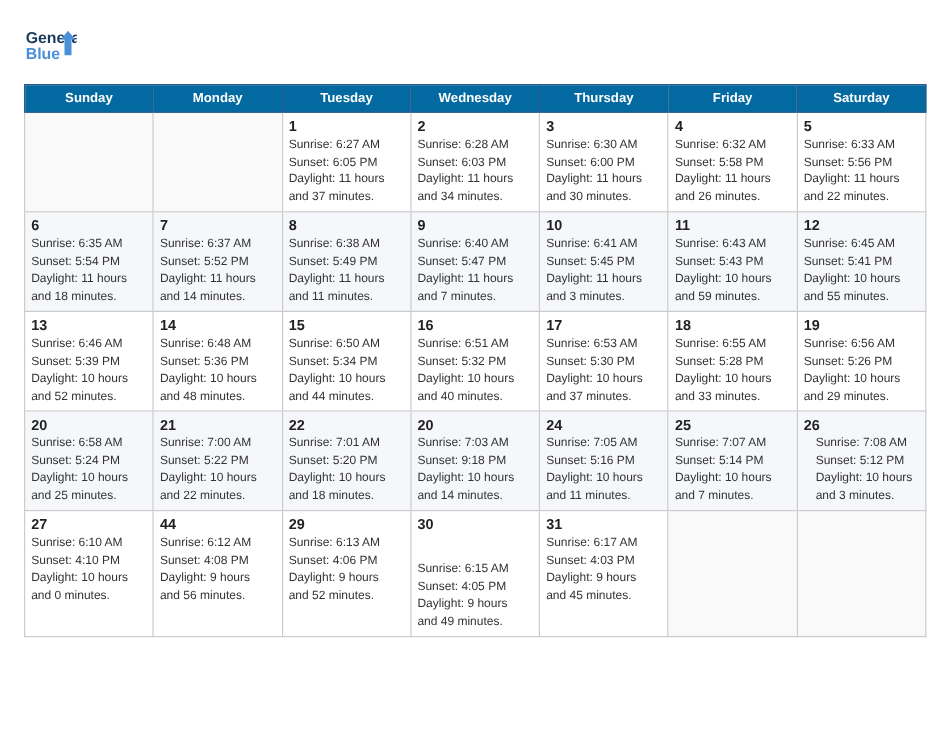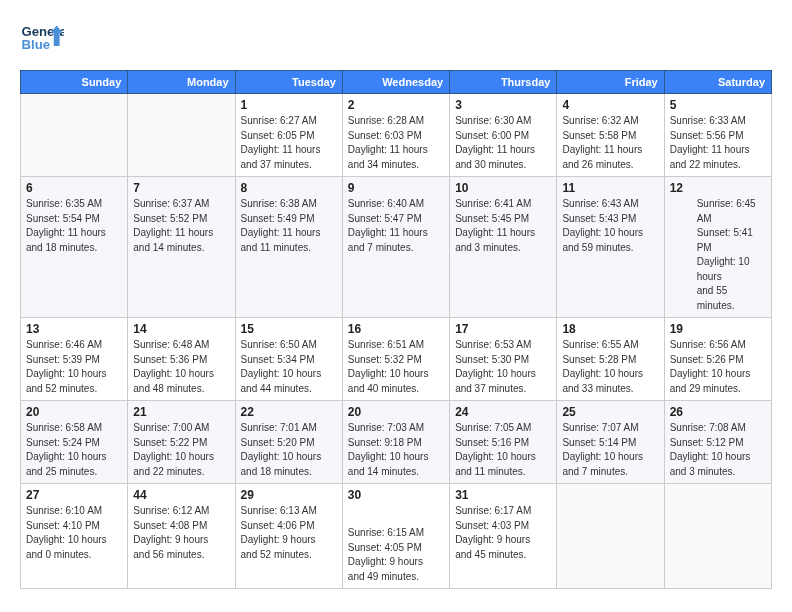--- a/index.html
+++ b/index.html
@@ -36,23 +36,23 @@
     .location {
       font-size: 15px;
       color: #555;
     }
     .calendar {
       width: 100%;
       border-collapse: collapse;
       font-size: 10px;
     }
     .calendar th {
-      background: #3b82f6;
+      background: #0369a1;
       color: #fff;
-      text-align: right;
+      text-align: center;
       padding: 5px 6px;
       font-size: 11px;
       font-weight: bold;
       border: 1px solid #2a5a8a;
     }
     .calendar td {
       border: 1px solid #ccc;
       vertical-align: top;
       padding: 4px 5px;
       width: 107px;
@@ -194,21 +194,21 @@
           </td>
           <td>
             <span class="day-num">11</span>
             <div class="day-info" style="white-space: pre-line;">Sunrise: 6:43 AM
 Sunset: 5:43 PM
 Daylight: 10 hours
 and 59 minutes.</div>
           </td>
           <td>
             <span class="day-num">12</span>
-            <div class="day-info" style="white-space: pre-line; margin-left: 27px;">Sunrise: 6:45 AM
+            <div class="day-info" style="white-space: pre-line;">Sunrise: 6:45 AM
 Sunset: 5:41 PM
 Daylight: 10 hours
 and 55 minutes.</div>
           </td>
         </tr>
         <tr>
           <td>
             <span class="day-num">13</span>
             <div class="day-info" style="white-space: pre-line;">Sunrise: 6:46 AM
 Sunset: 5:39 PM
@@ -296,21 +296,21 @@
           </td>
           <td>
             <span class="day-num">25</span>
             <div class="day-info" style="white-space: pre-line;">Sunrise: 7:07 AM
 Sunset: 5:14 PM
 Daylight: 10 hours
 and 7 minutes.</div>
           </td>
           <td>
             <span class="day-num">26</span>
-            <div class="day-info" style="white-space: pre-line;">Sunrise: 7:08 AM
+            <div class="day-info" style="white-space: pre-line; margin-left: 10px;">Sunrise: 7:08 AM
 Sunset: 5:12 PM
 Daylight: 10 hours
 and 3 minutes.</div>
           </td>
         </tr>
         <tr>
           <td>
             <span class="day-num">27</span>
             <div class="day-info" style="white-space: pre-line;">Sunrise: 6:10 AM
 Sunset: 4:10 PM

